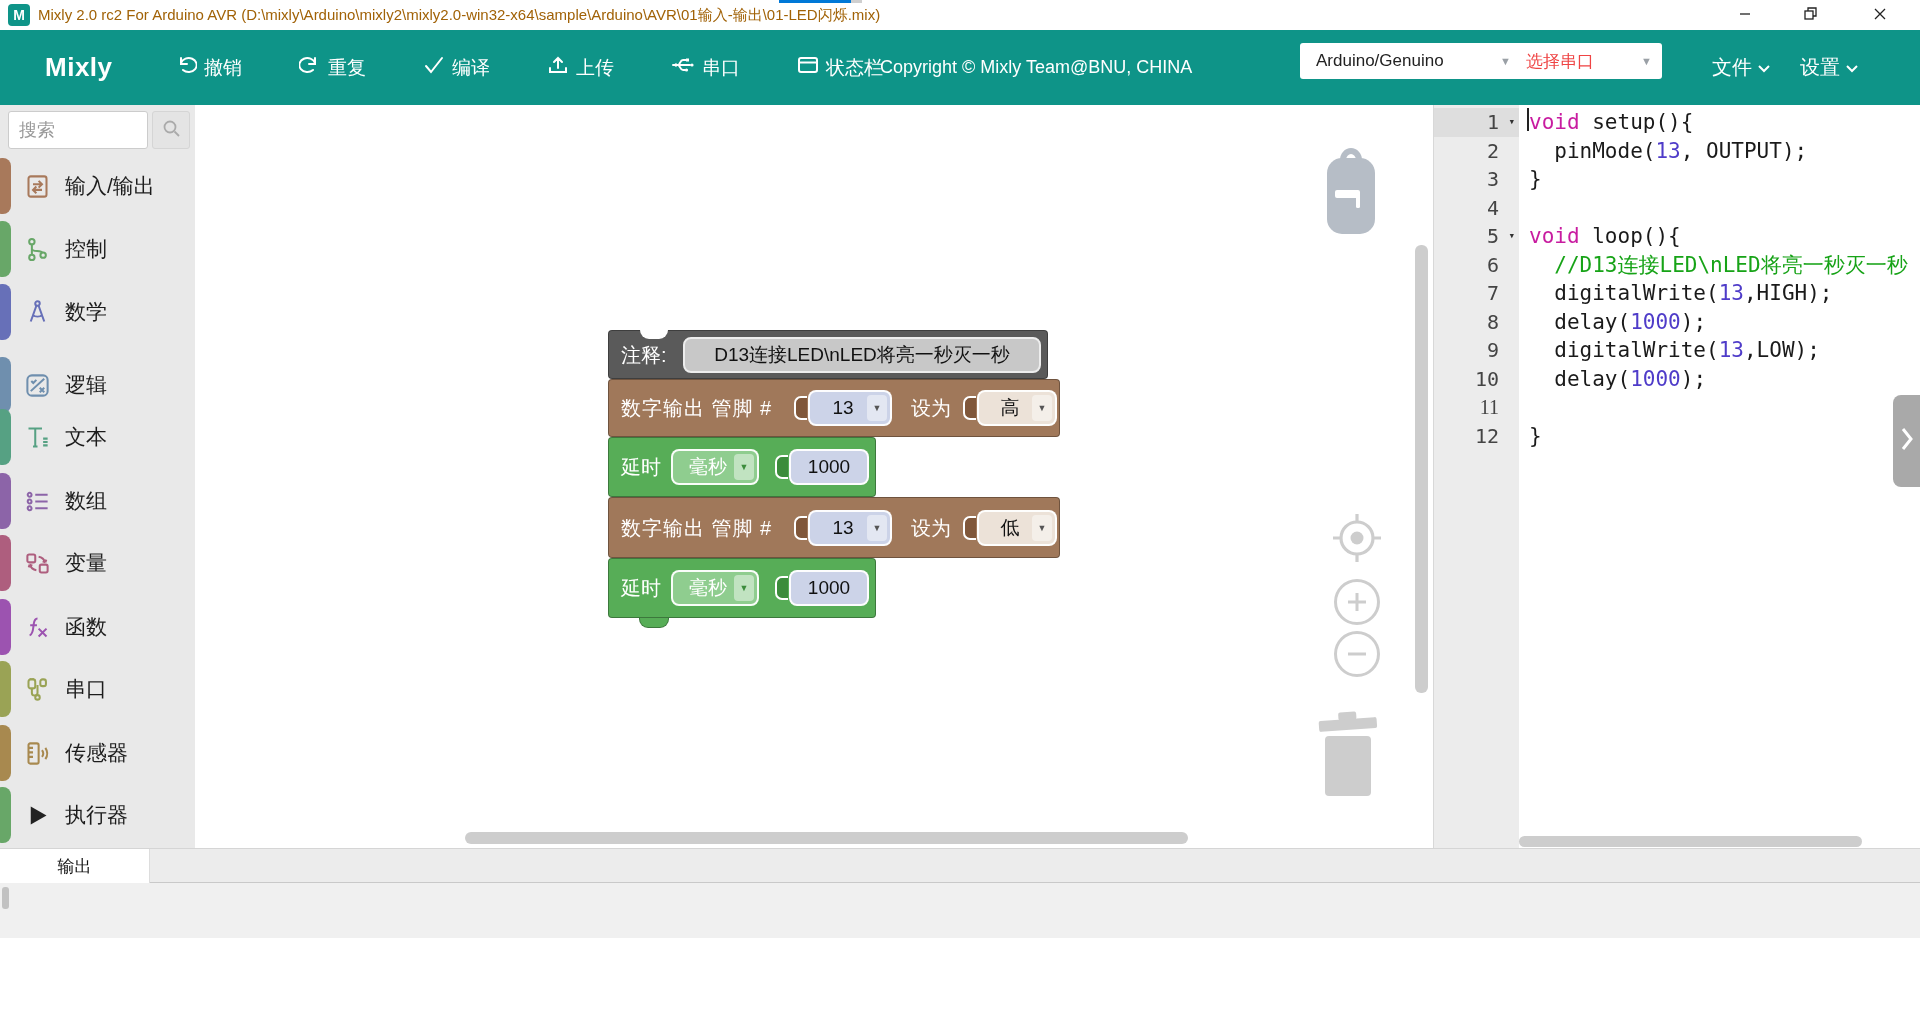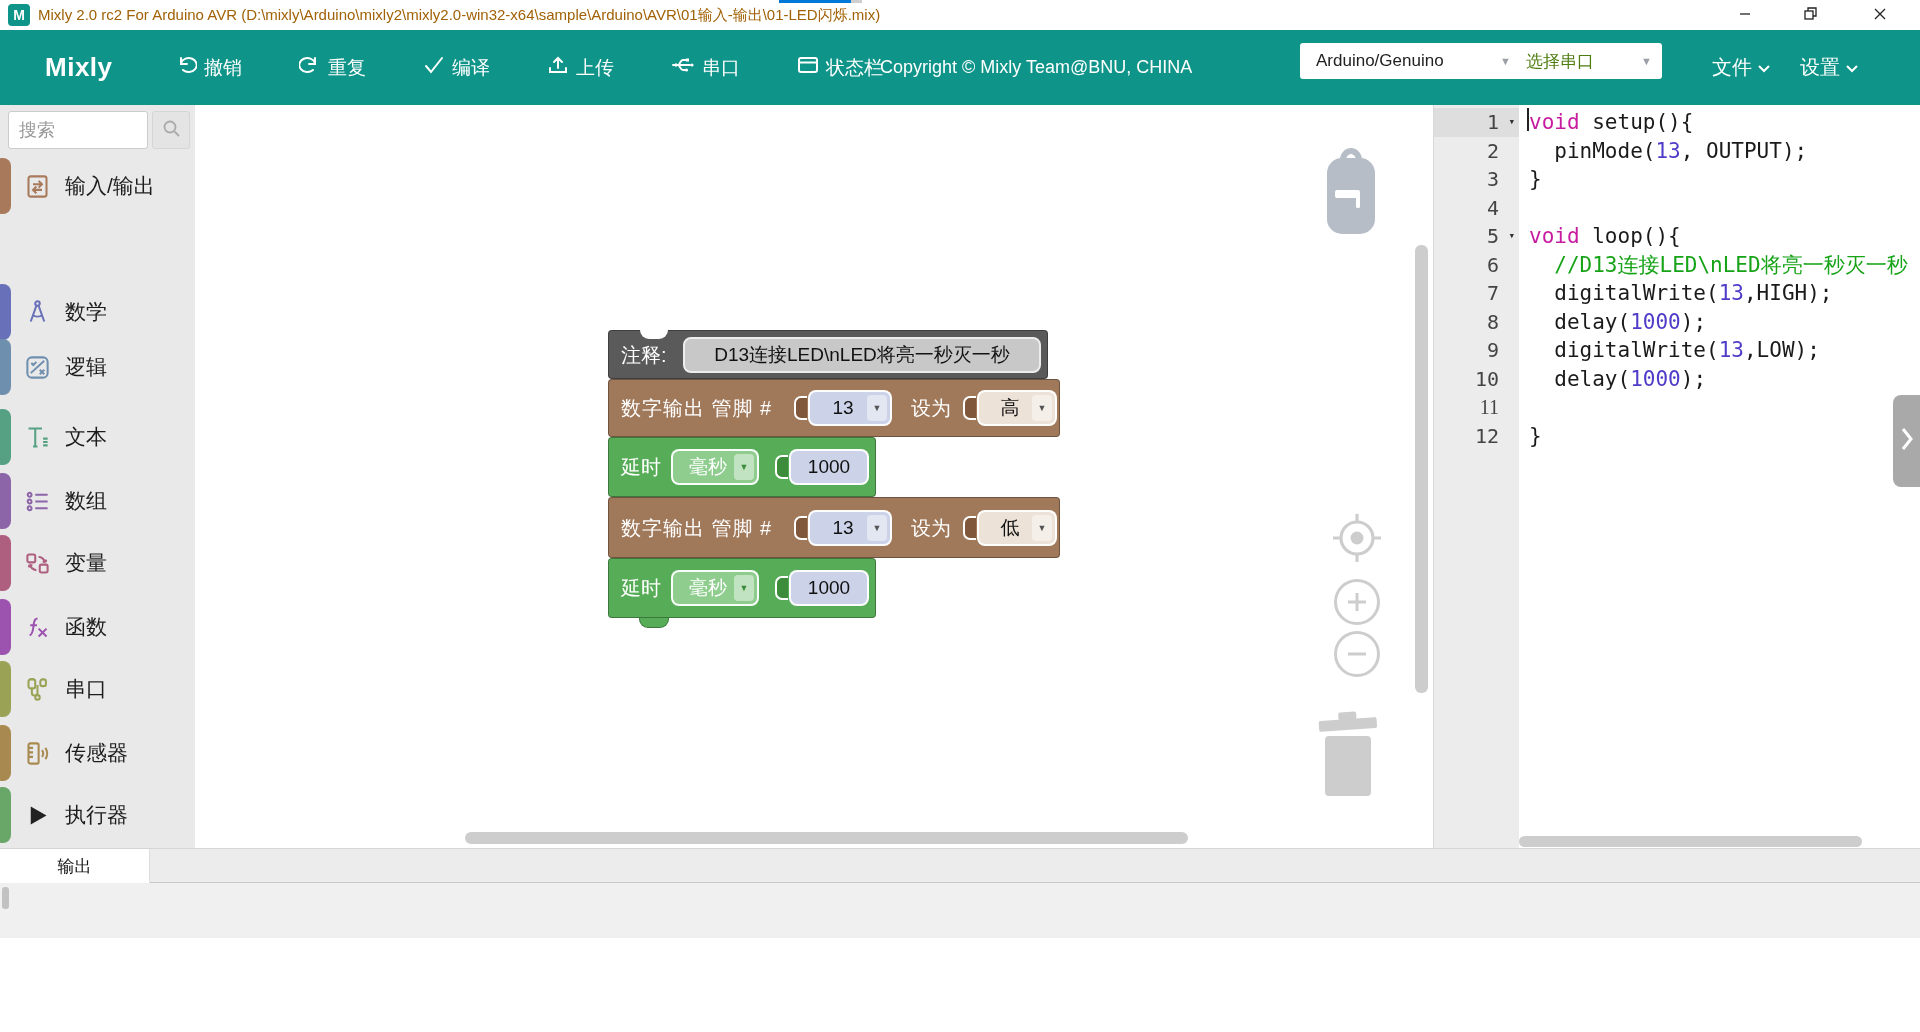--- a/index.html
+++ b/index.html
@@ -183,21 +183,21 @@
       </div>
     </div>
 
     <div class="copyright">Copyright © Mixly Team@BNU, CHINA</div>
 
     <div class="select" style="left:1300px;width:195px;justify-content:space-between;">
       <span style="color:#222;">Arduino/Genuino</span>
       <span class="sel-arrow">▼</span>
     </div>
     <div class="select" style="left:1510px;width:126px;">
-      <span style="color:#4d7c0f;">选择串口</span>
+      <span style="color:#ef4444;">选择串口</span>
       <span class="sel-arrow">▼</span>
     </div>
 
     <div class="menu-item" style="left:1712px;">
       <span>文件</span>
       <span><svg width="14" height="10" viewBox="0 0 14 10">
             <path d="M2 2 l5 5 5-5"></path>
           </svg></span>
     </div>
     <div class="menu-item" style="left:1800px;">
@@ -219,30 +219,41 @@
 
     <div class="cat" style="top:58px;">
       <span class="pill" style="background-color: rgb(168, 121, 91);"></span>
       <span class="cat-icon" style="color: rgb(168, 121, 91);">
         <svg width="27" height="27" viewBox="0 0 24 24">
             <rect x="4" y="3" width="16" height="18" rx="2"></rect>
             <path d="M8 10 h8 m-3 -3 l3 3 -3 3 M16 15 h-8 m3 -3 l-3 3 3 3"></path>
           </svg></span>
       <span class="cat-label">输入/输出</span>
     </div>
+    <div class="cat" style="top:121px;">
+      <span class="pill" style="background-color: rgb(104, 167, 104);"></span>
+      <span class="cat-icon" style="color: rgb(104, 167, 104);">
+        <svg width="27" height="27" viewBox="0 0 24 24">
+            <circle cx="7" cy="5" r="2.4"></circle>
+            <circle cx="7" cy="19" r="2.4"></circle>
+            <circle cx="17" cy="17" r="2.4"></circle>
+            <path d="M7 7.5 V16.5 M7 11 c0 4 8 1 9.4 4"></path>
+          </svg></span>
+      <span class="cat-label">控制</span>
+    </div>
     <div class="cat" style="top:184px;">
       <span class="pill" style="background-color: rgb(103, 112, 184);"></span>
       <span class="cat-icon" style="color: rgb(103, 112, 184);">
         <svg width="27" height="27" viewBox="0 0 24 24">
             <circle cx="12" cy="4" r="2"></circle>
             <path d="M11 6 L6 20 M13 6 L18 20 M7.5 14 a7 7 0 0 0 9 0"></path>
           </svg></span>
       <span class="cat-label">数学</span>
     </div>
-    <div class="cat" style="top:239px;">
+    <div class="cat" style="top:257px;">
       <span class="pill" style="background-color: rgb(111, 143, 174);"></span>
       <span class="cat-icon" style="color: rgb(111, 143, 174);">
         <svg width="27" height="27" viewBox="0 0 24 24">
             <rect x="3" y="3" width="18" height="18" rx="4"></rect>
             <path d="M6 17 L18 6 M6.5 8 l1.8 1.8 L11 7 M14 14 l4 4 m0 -4 l-4 4"></path>
           </svg></span>
       <span class="cat-label">逻辑</span>
     </div>
     <div class="cat" style="top:309px;">
       <span class="pill" style="background-color: rgb(86, 161, 131);"></span>

